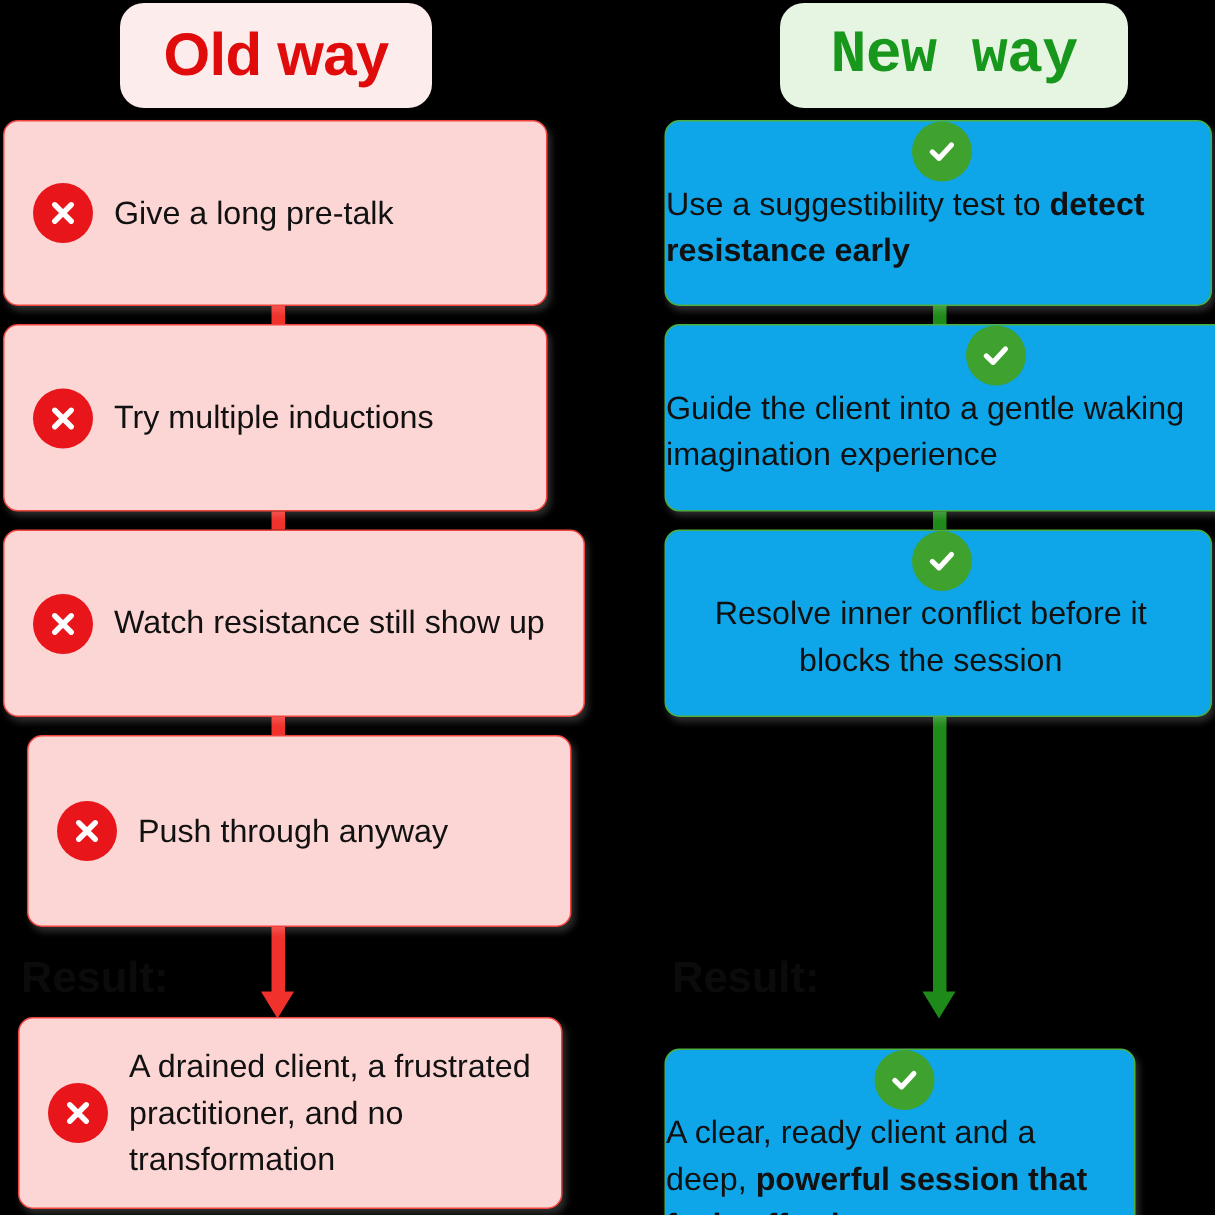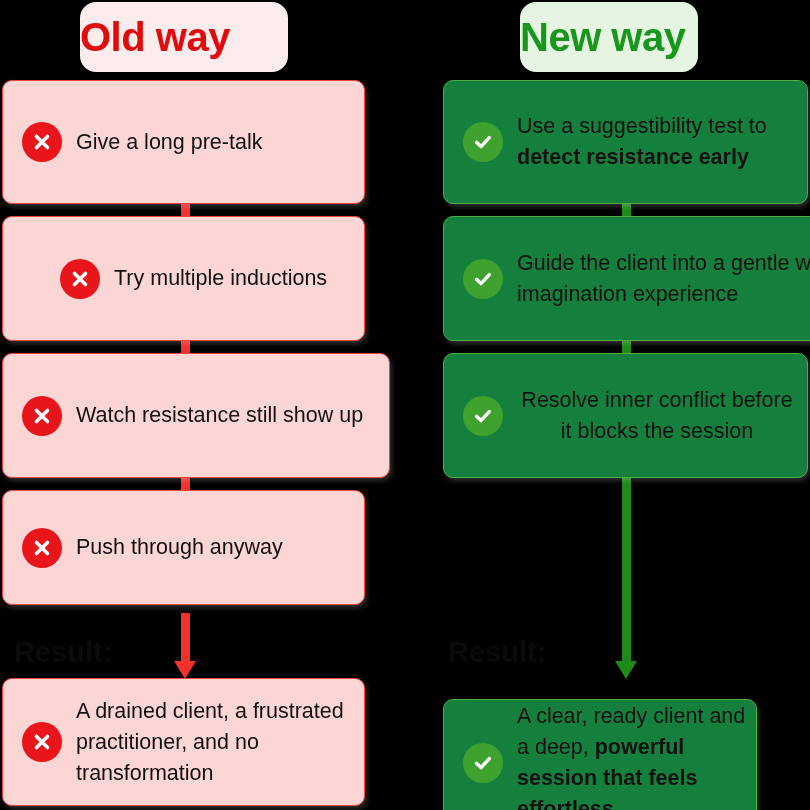--- a/index.html
+++ b/index.html
@@ -14,59 +14,62 @@
     background: #000000;
     overflow: hidden;
     font-family: "Liberation Sans", sans-serif;
   }
 
   
   .pill {
     position: absolute;
     display: flex;
     align-items: center;
+    justify-content: center;
     border-radius: 16px;
     font-size: 40px;
     font-weight: bold;
     letter-spacing: -0.5px;
     box-shadow: 0 3px 6px rgba(0,0,0,0.35);
   }
   .pill.old {
     left: 80px;
     top: 2px;
     width: 208px;
     height: 70px;
     background: #fdecec;
     color: #e00c0c;
   }
   .pill.new {
     left: 520px;
     top: 2px;
-    width: 178px;
+    width: 232px;
     height: 70px;
     background: #e6f4e2;
     color: #17971c;
+    font-family: Liberation Mono, monospace;
   }
 
   
   .card {
     position: absolute;
     display: flex;
     align-items: center;
     border-radius: 10px;
     box-sizing: border-box;
     box-shadow: 2px 3px 5px rgba(255,255,255,0.18);
   }
   .card.bad {
     background: #fcd6d4;
     border: 1.5px solid #f0443f;
   }
   .card.good {
-    background: #15803d;
+    background: #0ea5e9;
     border: 1.5px solid #4caf3f;
+    flex-direction: column;
   }
 
   .badge {
     flex: 0 0 auto;
     width: 40px;
     height: 40px;
     border-radius: 50%;
     margin-left: 19px;
     margin-right: 14px;
     display: flex;
@@ -160,48 +163,48 @@
 
   <div class="card bad" style="left:2px; top:80px; width:363px; height:124px;justify-content:center;">
     <span class="badge x">
       <svg width="22" height="22" viewBox="0 0 22 22">
         <path d="M5.5 5.5 L16.5 16.5 M16.5 5.5 L5.5 16.5" stroke="#ffffff" stroke-width="3.6" stroke-linecap="round"></path>
       </svg>
     </span>
     <span class="card-text">Give a long pre-talk</span>
   </div>
 
-  <div class="card bad" style="left:2px; top:216px; width:363px; height:125px;padding-left:38px;">
+  <div class="card bad" style="left:2px; top:216px; width:363px; height:125px;">
     <span class="badge x">
       <svg width="22" height="22" viewBox="0 0 22 22">
         <path d="M5.5 5.5 L16.5 16.5 M16.5 5.5 L5.5 16.5" stroke="#ffffff" stroke-width="3.6" stroke-linecap="round"></path>
       </svg>
     </span>
     <span class="card-text">Try multiple inductions</span>
   </div>
 
   <div class="card bad" style="left:2px; top:353px; width:388px; height:125px;">
     <span class="badge x">
       <svg width="22" height="22" viewBox="0 0 22 22">
         <path d="M5.5 5.5 L16.5 16.5 M16.5 5.5 L5.5 16.5" stroke="#ffffff" stroke-width="3.6" stroke-linecap="round"></path>
       </svg>
     </span>
     <span class="card-text">Watch resistance still show up</span>
   </div>
 
-  <div class="card bad" style="left:2px; top:490px; width:363px; height:115px;justify-content:center;">
+  <div class="card bad" style="left:18px; top:490px; width:363px; height:128px;justify-content:center;">
     <span class="badge x">
       <svg width="22" height="22" viewBox="0 0 22 22">
         <path d="M5.5 5.5 L16.5 16.5 M16.5 5.5 L5.5 16.5" stroke="#ffffff" stroke-width="3.6" stroke-linecap="round"></path>
       </svg>
     </span>
     <span class="card-text">Push through anyway</span>
   </div>
 
-  <div class="card bad" style="left:2px; top:678px; width:363px; height:128px;">
+  <div class="card bad" style="left:12px; top:678px; width:363px; height:128px;">
     <span class="badge x">
       <svg width="22" height="22" viewBox="0 0 22 22">
         <path d="M5.5 5.5 L16.5 16.5 M16.5 5.5 L5.5 16.5" stroke="#ffffff" stroke-width="3.6" stroke-linecap="round"></path>
       </svg>
     </span>
     <span class="card-text">A drained client, a frustrated practitioner, and no transformation</span>
   </div>
 
   <div class="card good" style="left:443px; top:80px; width:365px; height:124px;">
     <span class="badge ok">

